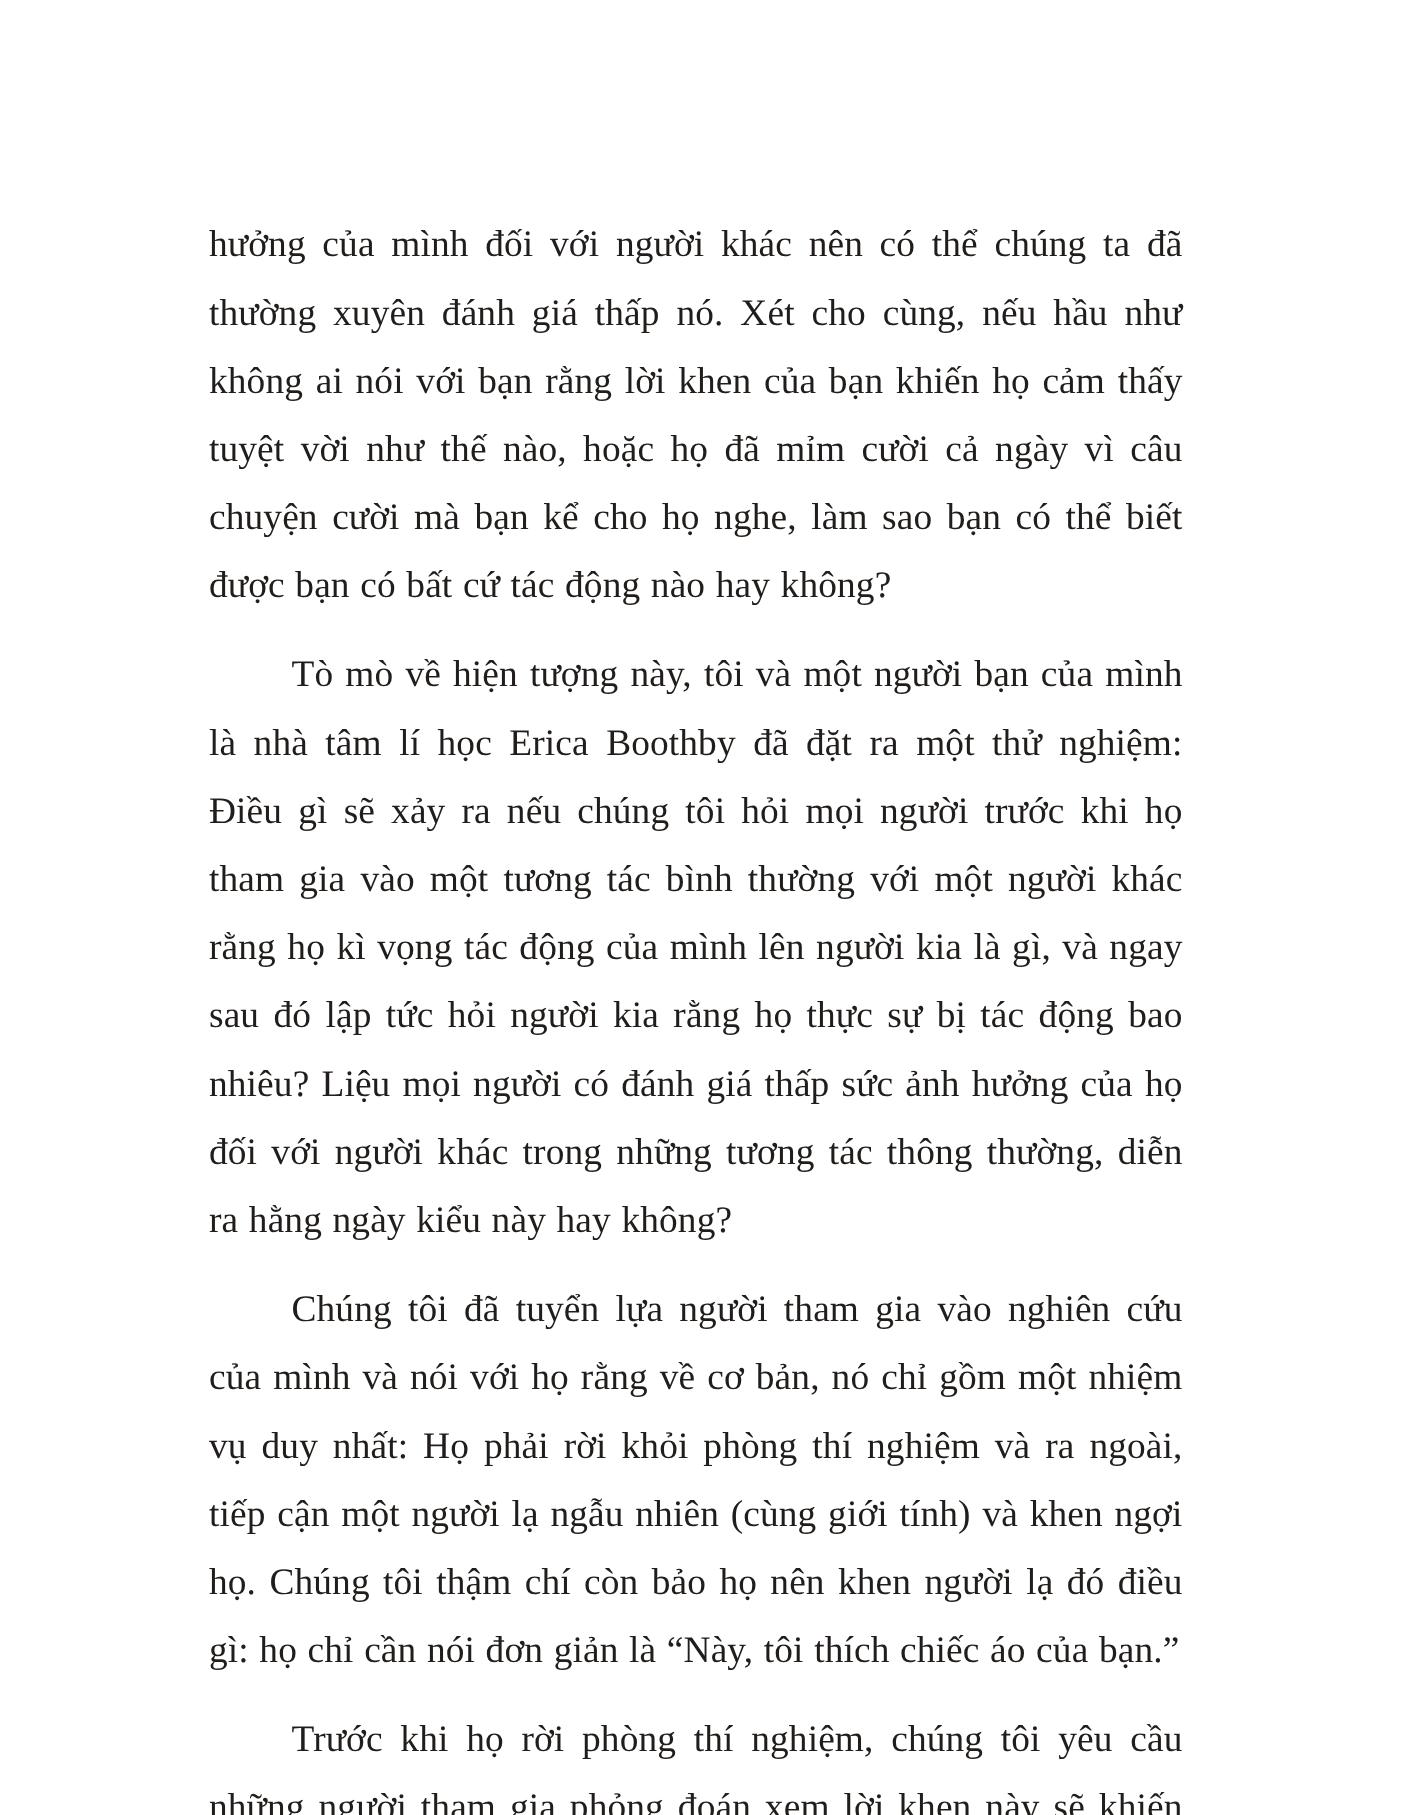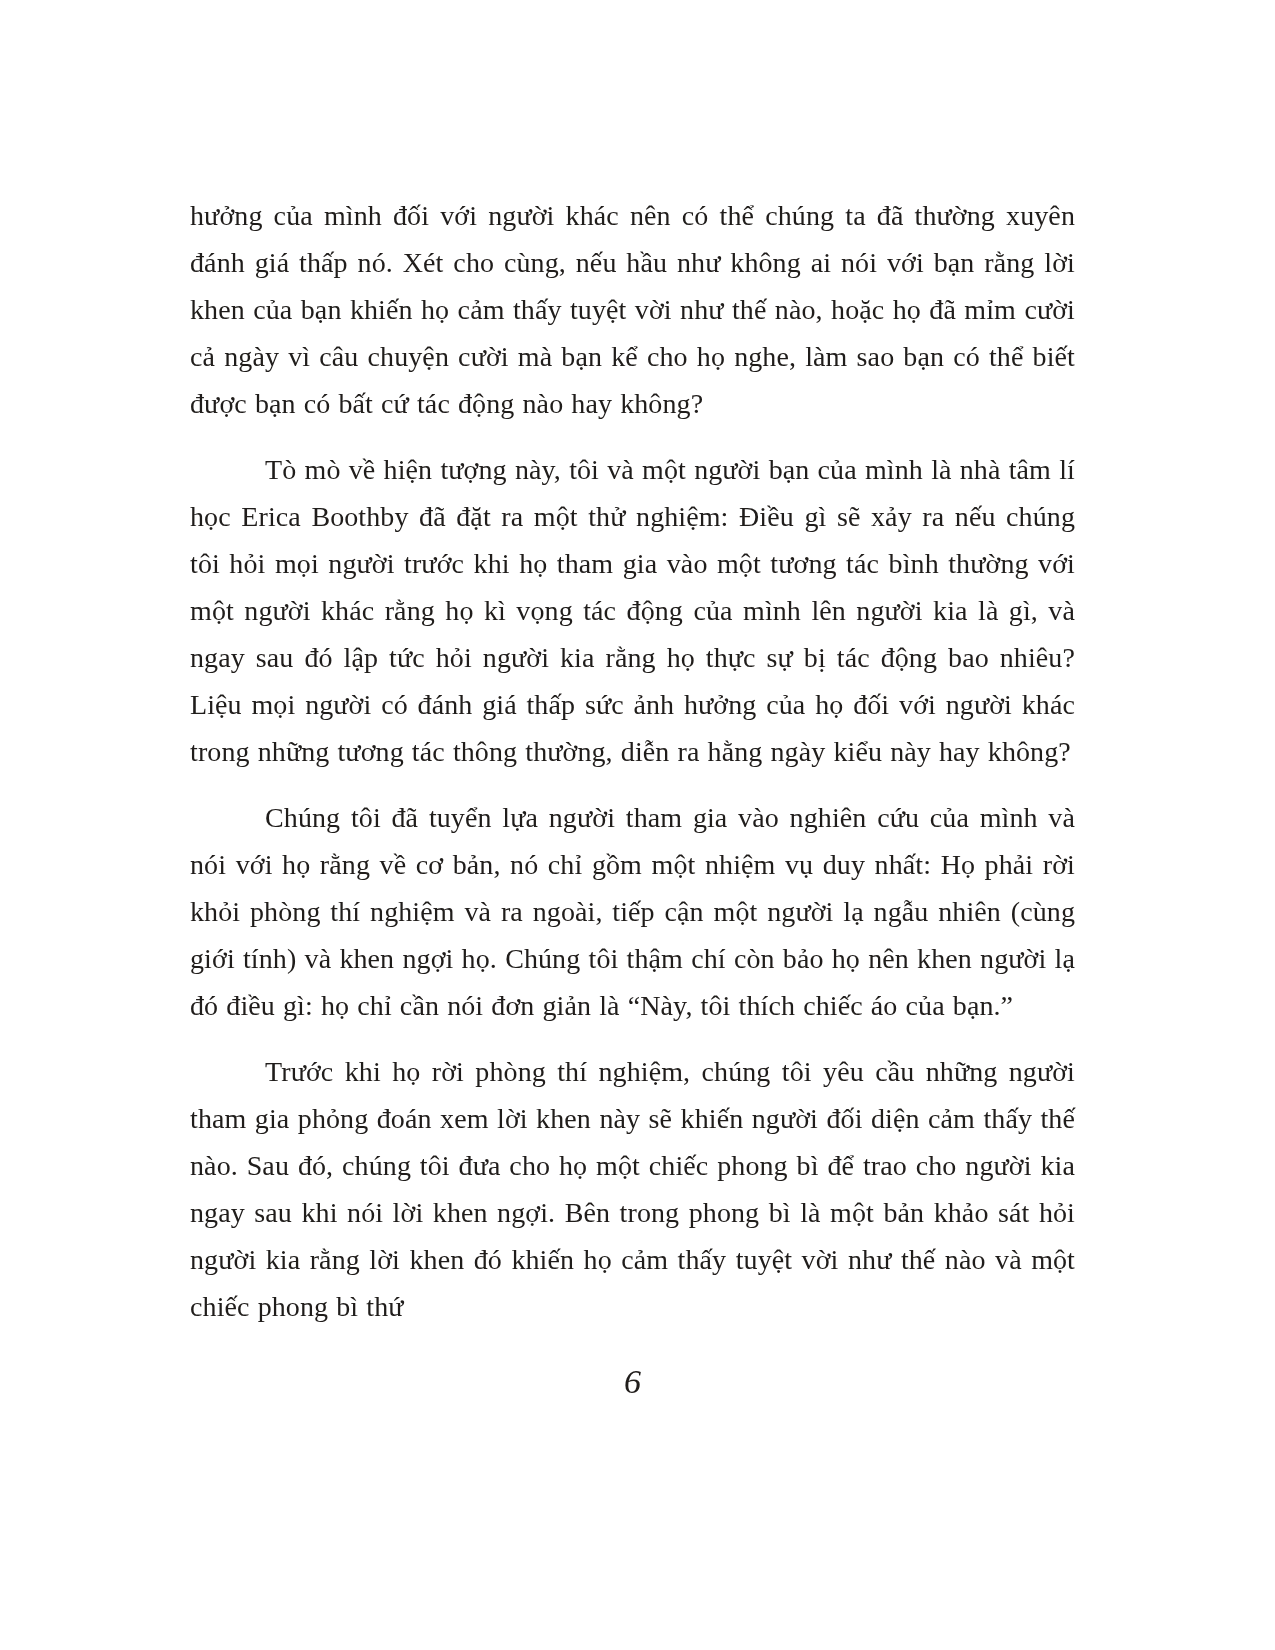--- a/index.html
+++ b/index.html
@@ -19,22 +19,22 @@
     width: 1275px;
     height: 1650px;
     padding: 192px 200px 0 190px;
     background: #ffffff;
   }
   .text-column {
     width: 885px;
   }
   .text-column p {
     margin: 0 0 19px 0;
-    font-size: 28px;
-    line-height: 47px;
+    font-size: 34px;
+    line-height: 62px;
     text-align: justify;
     text-justify: inter-word;
     letter-spacing: 0.1px;
     word-spacing: 1px;
   }
   .text-column p.indent {
     text-indent: 75px;
   }
   .text-column p.no-indent {
     text-indent: 0;

